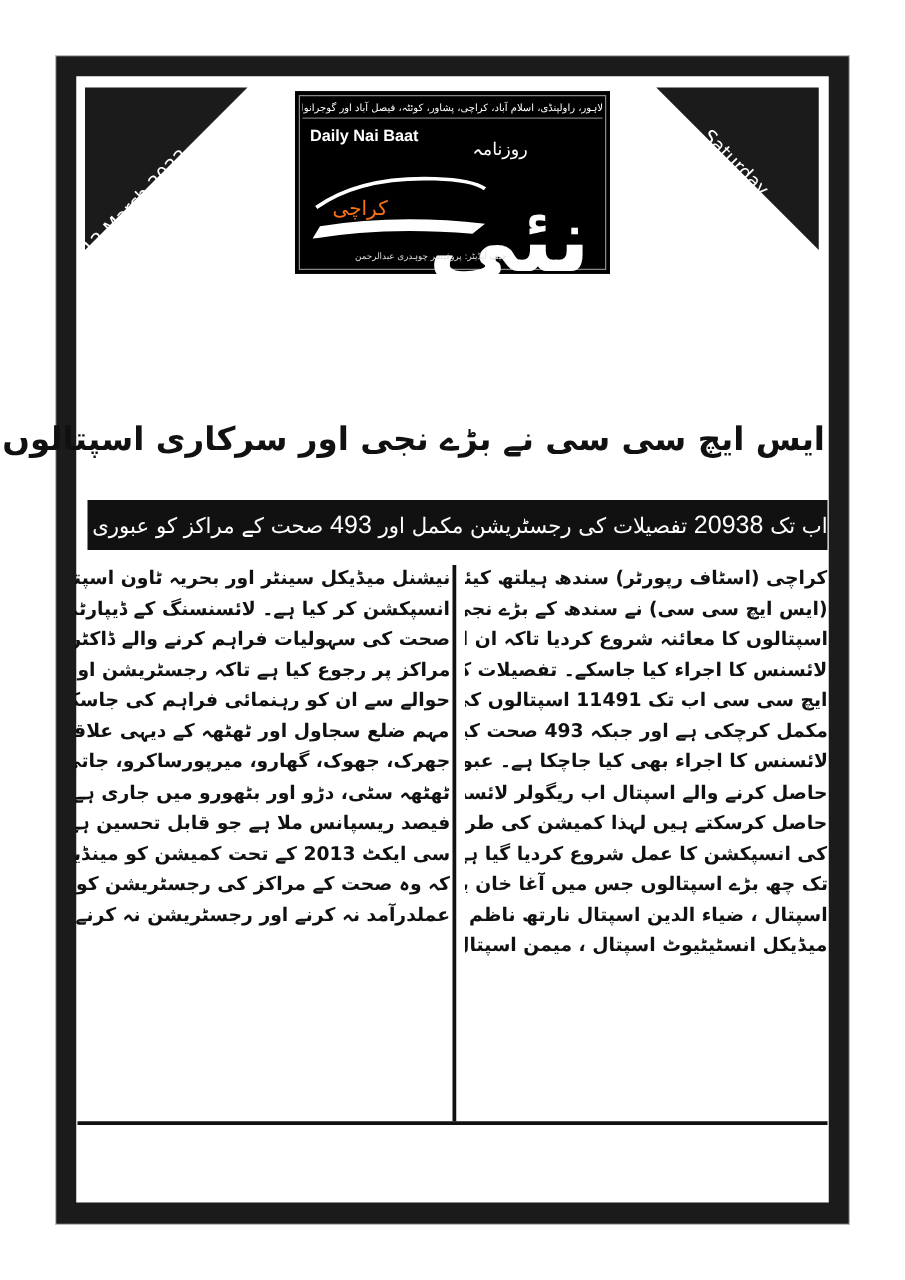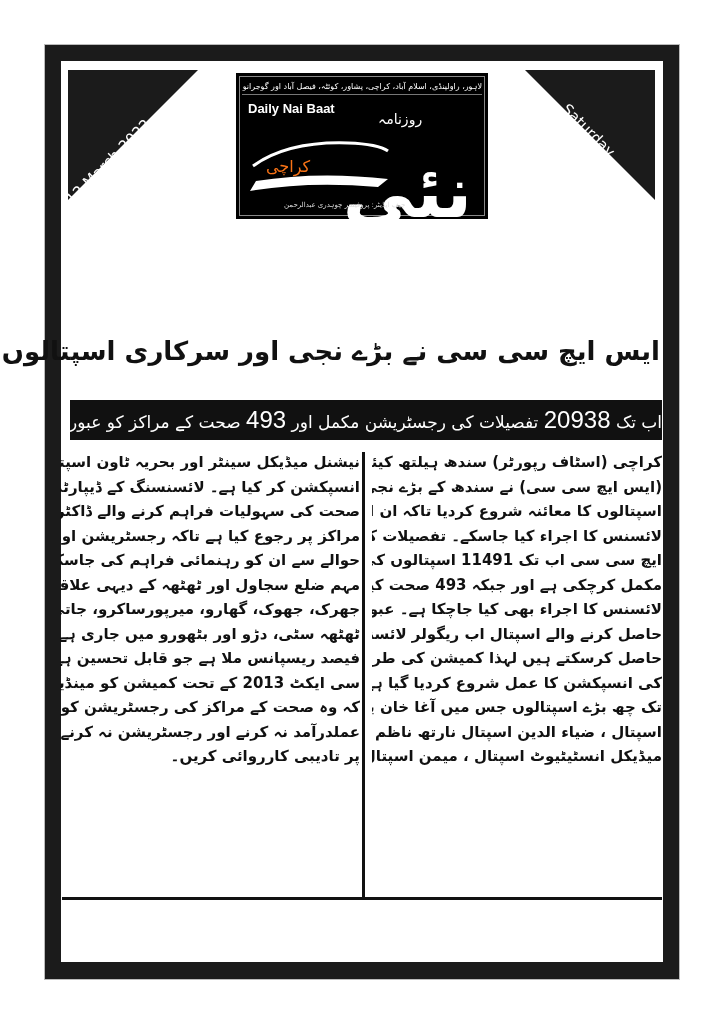--- a/index.html
+++ b/index.html
@@ -17,21 +17,21 @@
   .mast-strap { position:absolute; left:4px; right:4px; top:5px; height:14px; border-bottom:1px solid #777; color:#fff; font-size:8px; direction:rtl; text-align:center; line-height:14px; white-space:nowrap; overflow:hidden; font-family:"DejaVu Sans", sans-serif; }
   .mast-eng { position:absolute; left:10px; top:26px; color:#fff; font-weight:bold; font-size:13px; font-family:Liberation Sans, sans-serif; }
   .mast-urdu { position:absolute; right:14px; top:28px; color:#fff; font-size:72px; line-height:90px; direction:rtl; font-family:"DejaVu Sans", sans-serif; font-weight:bold;margin-top:44px; }
   .mast-roznama { position:absolute; left:140px; top:36px; color:#fff; font-size:14px; direction:rtl;text-align:right; }
   .mast-city { position:absolute; left:28px; top:82px; color:#f97316; font-size:16px; direction:rtl; }
   .mast-editor { position:absolute; left:46px; top:126px; color:#ddd; font-size:7px; direction:rtl; }
   .mast-swoosh { position:absolute; left:10px; top:46px; width:150px; height:70px; }
 
   .headline { position:absolute; left:70px; top:336px; width:590px; text-align:center; direction:rtl; font-family:"DejaVu Sans", sans-serif; font-weight:bold; font-size:26px; color:#111; white-space:nowrap; letter-spacing:-0.5px; }
   .subhead-bar { position:absolute; left:70px; top:400px; width:592px; height:40px; background:#111; color:#fff; direction:rtl; text-align:center; font-size:17px; line-height:40px; white-space:nowrap; font-family:"DejaVu Sans", sans-serif; overflow:hidden; }
-  .subhead-bar .num { font-family:"Liberation Sans", sans-serif; font-size:24px; }
+  .subhead-bar .num { font-family:"Liberation Sans", sans-serif; font-size:20px; }
 
   .col { position:absolute; top:450px; direction:rtl; text-align:justify; font-family:"DejaVu Sans", sans-serif; font-weight:bold; font-size:15px; line-height:24.5px; color:#111; }
   .col-right { left:372px; width:290px; }
   .col-left { left:60px; width:300px; }
   .col .line { display:block; white-space:nowrap; overflow:hidden; text-align-last:justify; }
   .col-divider { position:absolute; left:362px; top:452px; width:3px; height:445px; background:#111; }
   .bottom-rule { position:absolute; left:62px; top:897px; width:600px; height:3px; background:#111; }
 </style>
 </head>
 <body>
@@ -91,16 +91,15 @@
   <span class="line">صحت کی سہولیات فراہم کرنے والے ڈاکٹرز کو ان کے</span>
   <span class="line">مراکز پر رجوع کیا ہے تاکہ رجسٹریشن اور لائسنسنگ کے</span>
   <span class="line">حوالے سے ان کو رہنمائی فراہم کی جاسکے۔ رجسٹریشن</span>
   <span class="line">مہم ضلع سجاول اور ٹھٹھہ کے دیہی علاقوں جس میں</span>
   <span class="line">جھرک، جھوک، گھارو، میرپورساکرو، جاتی، سجاول سٹی،</span>
   <span class="line">ٹھٹھہ سٹی، دڑو اور بٹھورو میں جاری ہے۔ اس مہم میں 80</span>
   <span class="line">فیصد ریسپانس ملا ہے جو قابل تحسین ہے۔ ایس ایچ سی</span>
   <span class="line">سی ایکٹ 2013 کے تحت کمیشن کو مینڈیٹ حاصل ہے</span>
   <span class="line">کہ وہ صحت کے مراکز کی رجسٹریشن کو یقینی بنائیں اور</span>
   <span class="line">عملدرآمد نہ کرنے اور رجسٹریشن نہ کرنے والے مراکز</span>
-  <span class="line" style="text-align-last:right">پر تادیبی کارروائی کریں۔</span>
 </div>
 
 <div class="bottom-rule"></div>
 
 </body></html>

